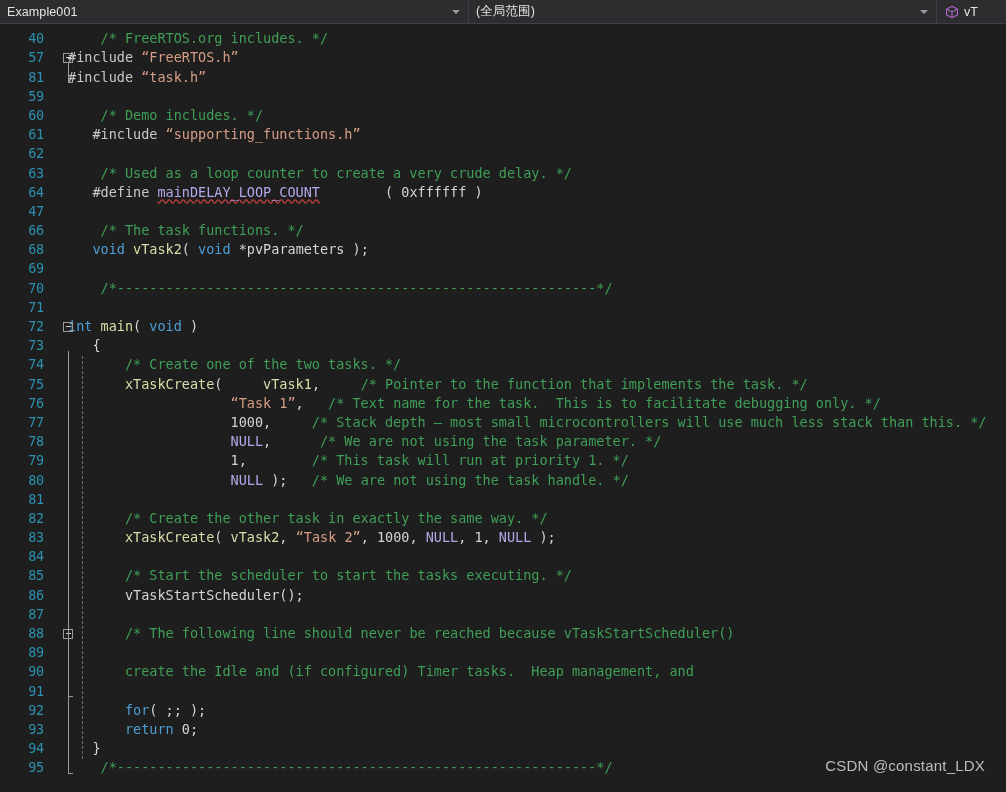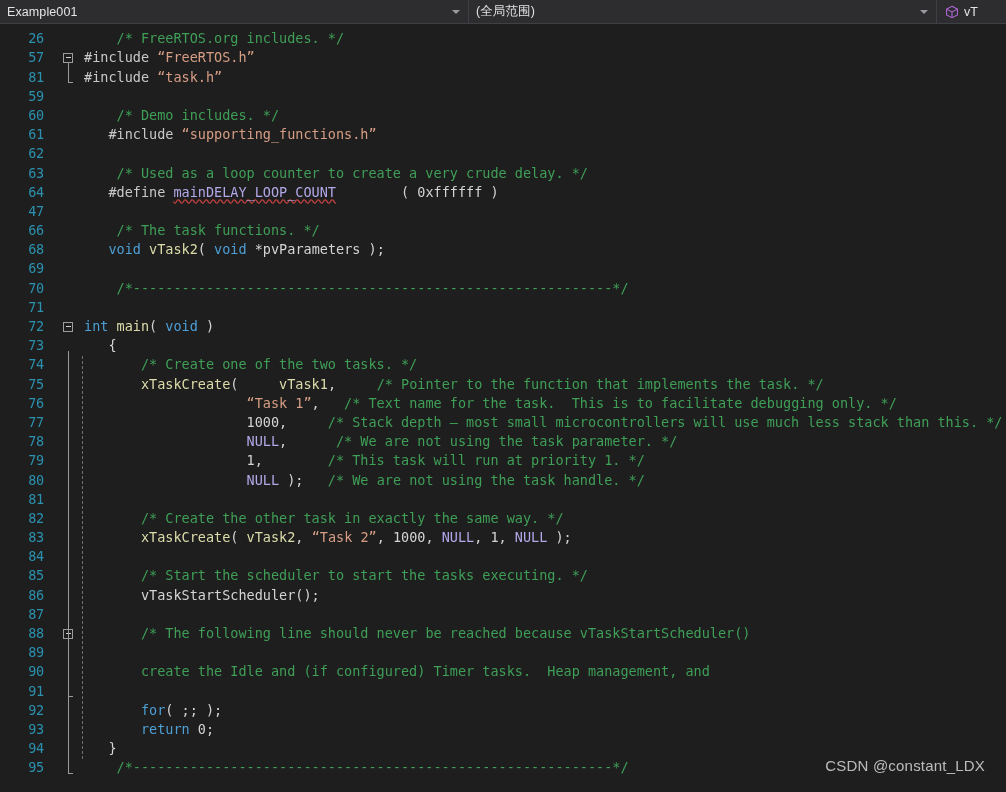--- a/index.html
+++ b/index.html
@@ -88,21 +88,20 @@
     width: 44px;
     text-align: right;
     color: #2b91af;
     font-size: 13.5px;
     letter-spacing: -0.2px;
   }
   .code {
     position: absolute;
     left: 68px;
     top: 0;
-    margin-left: 16px;
   }
 
   
   .cmt  { color: #3f9f57; }            
   .kw   { color: #4d9fd6; }            
   .str  { color: #d69d85; }            
   .fn   { color: #dcdcaa; }            
   .mac  { color: #b3a8e8; }            
   .pp   { color: #c8c8c8; }            
   .pln  { color: #d4d4d4; }
@@ -186,21 +185,21 @@
       </svg>
     </span>
     <span class="combo-label">vT</span>
   </div>
 
 </div>
 
 <div id="editor">
   <div id="code-surface">
       <div class="line"><span class="ln">55</span><span class="code"></span></div>
-      <div class="line"><span class="ln">26</span><span class="code"><span class="pln">    </span><span class="cmt">/* FreeRTOS.org includes. */</span></span></div>
+      <div class="line"><span class="ln">40</span><span class="code"><span class="pln">    </span><span class="cmt">/* FreeRTOS.org includes. */</span></span></div>
       <div class="line"><span class="ln">57</span><span class="code"><span class="pp">#include </span><span class="str">“FreeRTOS.h”</span></span><span class="fold-box"></span></div>
       <div class="line"><span class="ln">81</span><span class="code"><span class="pp">#include </span><span class="str">“task.h”</span></span><span class="fold-tick" style="top: 14.2px;"></span></div>
       <div class="line"><span class="ln">59</span><span class="code"></span></div>
       <div class="line"><span class="ln">60</span><span class="code"><span class="pln">    </span><span class="cmt">/* Demo includes. */</span></span></div>
       <div class="line"><span class="ln">61</span><span class="code"><span class="pln">   </span><span class="pp">#include </span><span class="str">“supporting_functions.h”</span></span></div>
       <div class="line"><span class="ln">62</span><span class="code"></span></div>
       <div class="line"><span class="ln">63</span><span class="code"><span class="pln">    </span><span class="cmt">/* Used as a loop counter to create a very crude delay. */</span></span></div>
       <div class="line"><span class="ln">64</span><span class="code"><span class="pln">   </span><span class="pp">#define </span><span class="mac squig">mainDELAY_LOOP_COUNT</span><span class="pln">        ( 0xffffff )</span></span></div>
       <div class="line"><span class="ln">47</span><span class="code"></span></div>
       <div class="line"><span class="ln">66</span><span class="code"><span class="pln">    </span><span class="cmt">/* The task functions. */</span></span></div>

